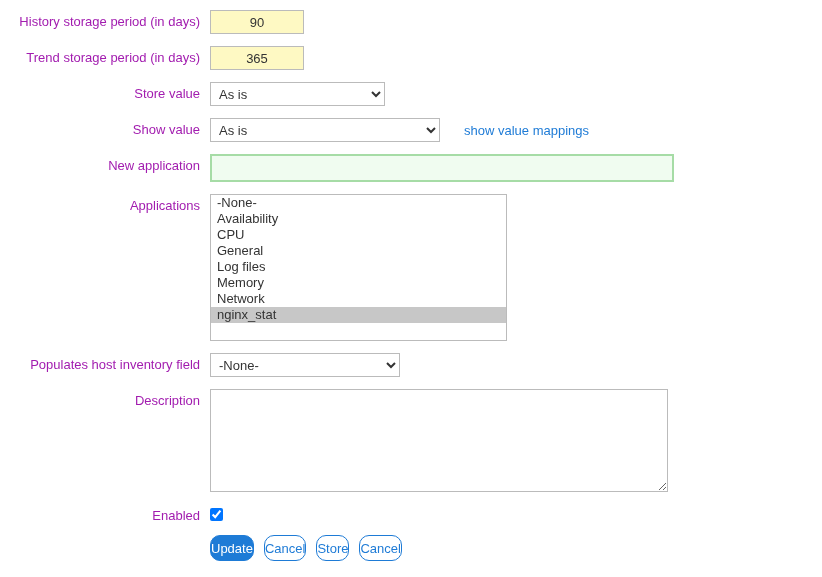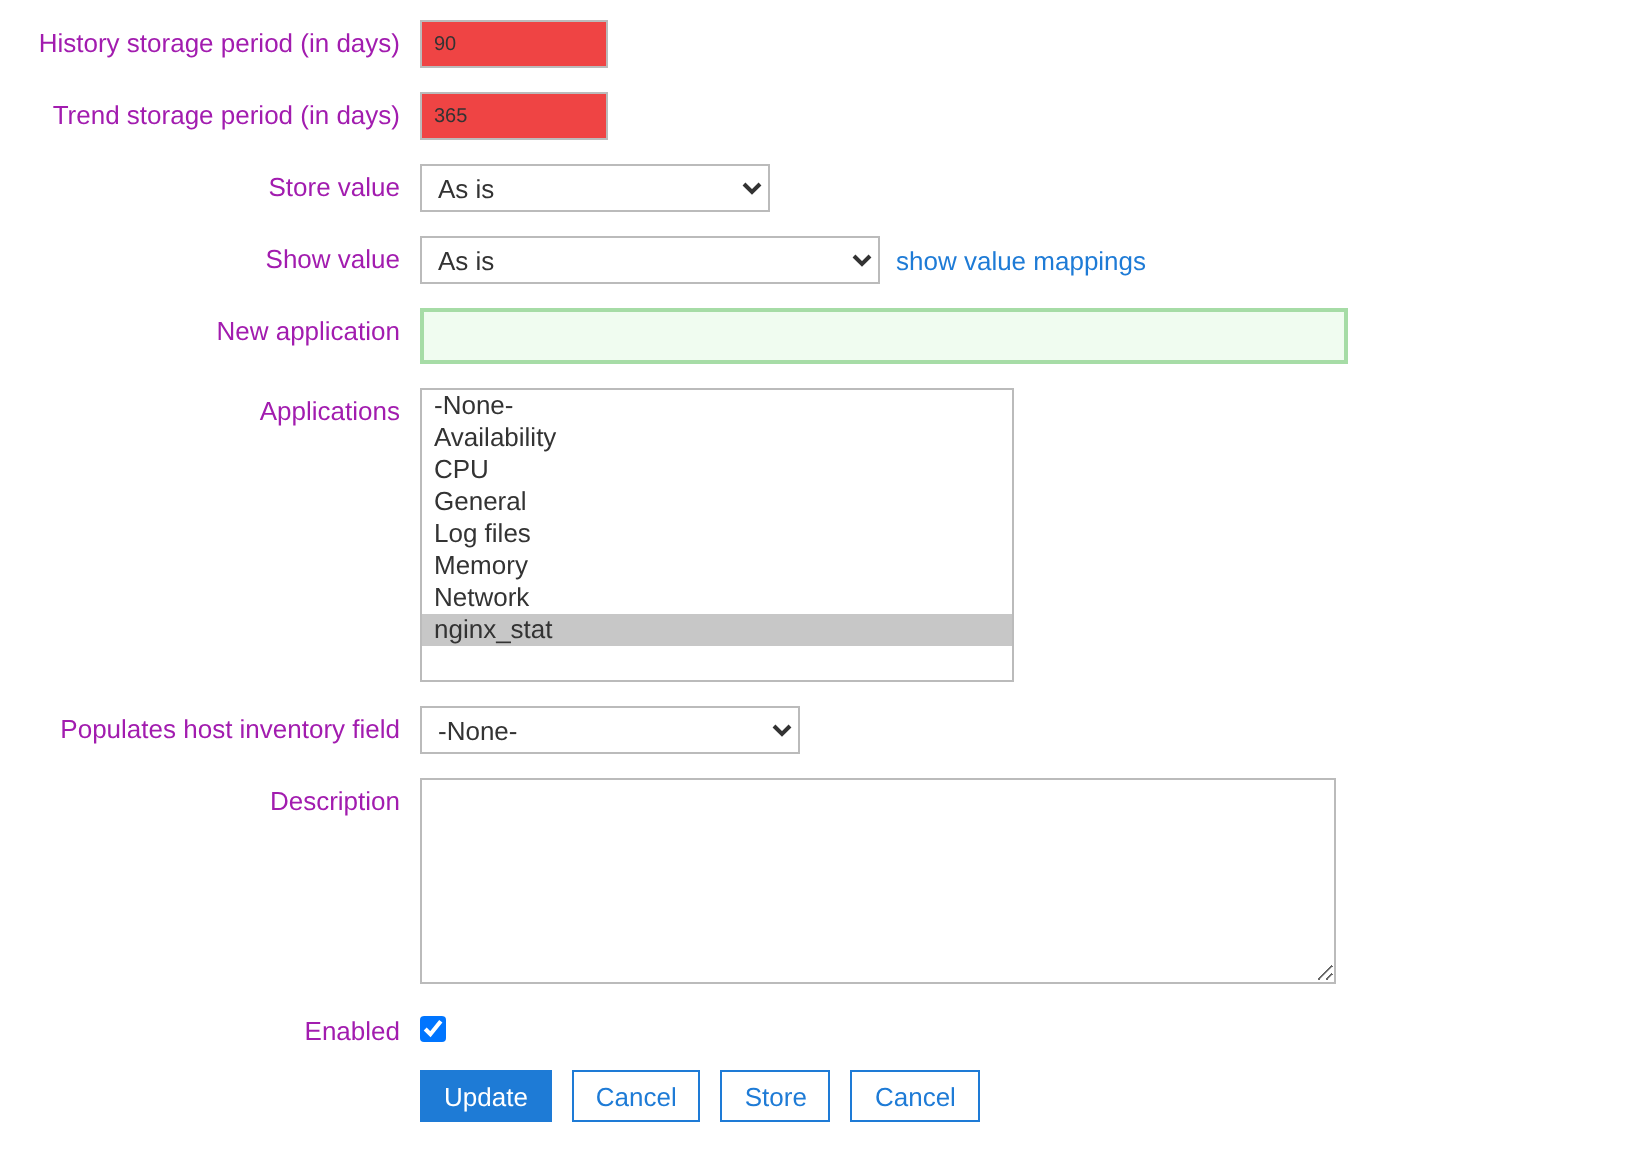--- a/index.html
+++ b/index.html
@@ -28,24 +28,24 @@
 }
 .form-field {
   display: flex;
   align-items: center;
 }
 input[type="text"].number-input {
   width: 80px;
   height: 22px;
   border: 1px solid #bbb;
   padding: 0 6px;
-  text-align: left;
-  font-size: 10px;
-  color: #333;
-  background: #ef4444;
+  text-align: center;
+  font-size: 13px;
+  color: #333;
+  background: #fef9c3;
 }
 select.small-select {
   width: 175px;
   height: 24px;
   border: 1px solid #bbb;
   padding: 0 4px;
   font-size: 13px;
   color: #333;
   background: #fff;
 }
@@ -63,21 +63,21 @@
   height: 24px;
   border: 1px solid #bbb;
   padding: 0 4px;
   font-size: 13px;
   color: #333;
   background: #fff;
 }
 .link {
   color: #1e7bd6;
   cursor: pointer;
-  margin-left: 8px;
+  margin-left: 24px;
   font-size: 13px;
 }
 .new-app-input {
   width: 448px;
   height: 24px;
   border: 2px solid #a6dca6;
   background: #f0fcf0;
   padding: 0 6px;
   font-size: 13px;
 }
@@ -123,22 +123,22 @@
 }
 .buttons-row {
   display: flex;
   align-items: center;
   margin-top: 12px;
   margin-left: 210px;
   gap: 10px;
 }
 .btn {
   height: 26px;
-  padding: 0 11px;
-  border-radius: 0;
+  padding: 0 0;
+  border-radius: 10px;
   font-size: 13px;
   cursor: pointer;
   border: 1px solid #1e7bd6;
   background: #fff;
   color: #1e7bd6;
   display: inline-flex;
   align-items: center;
 }
 .btn.primary {
   background: #1e7bd6;

